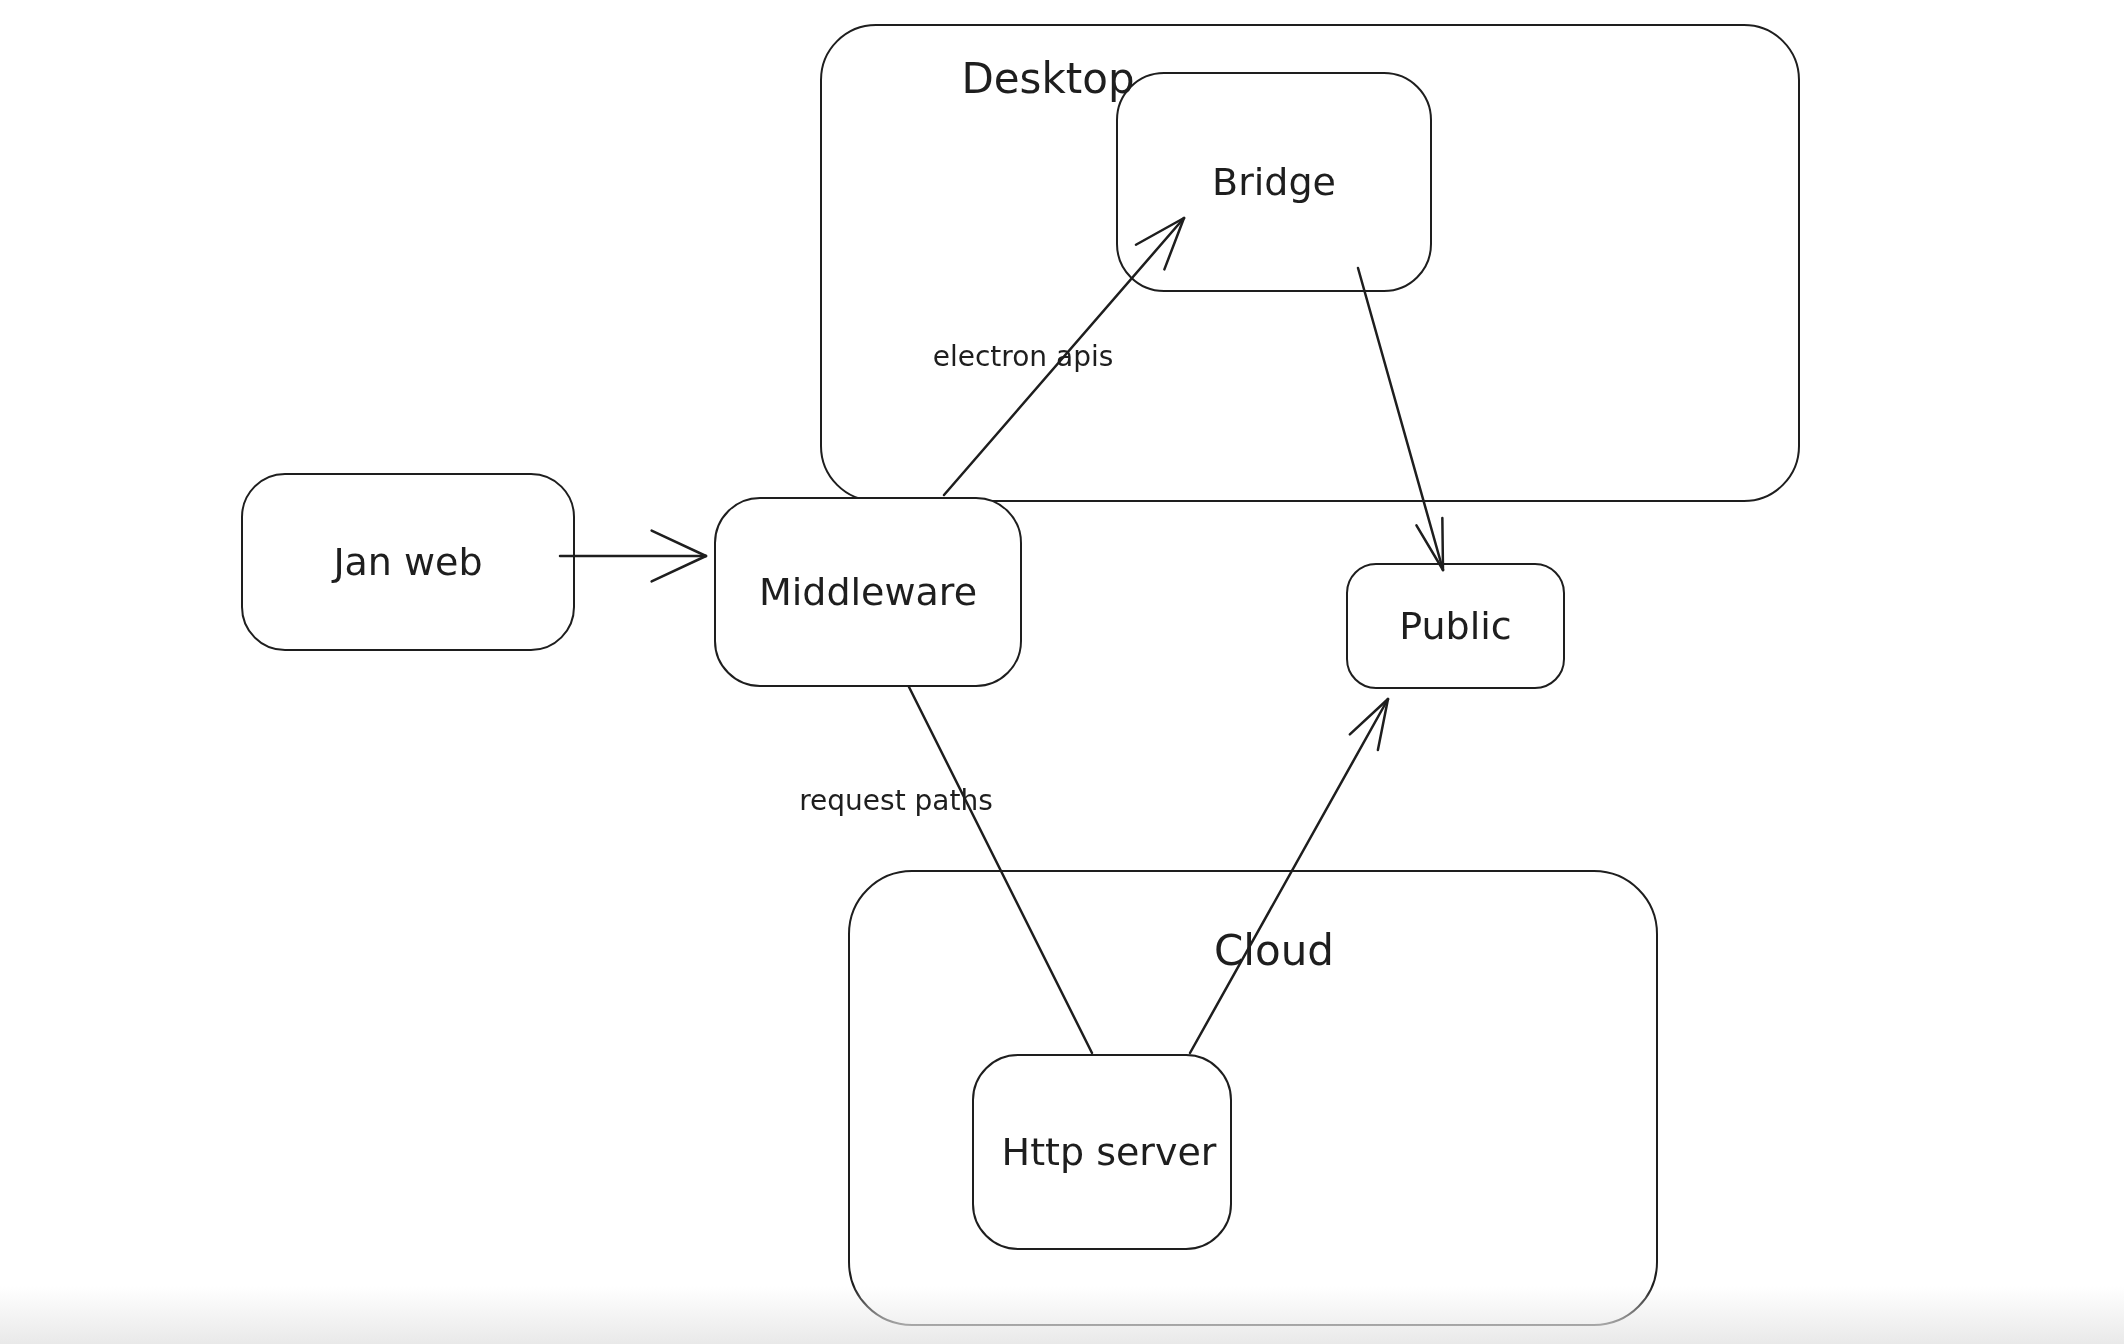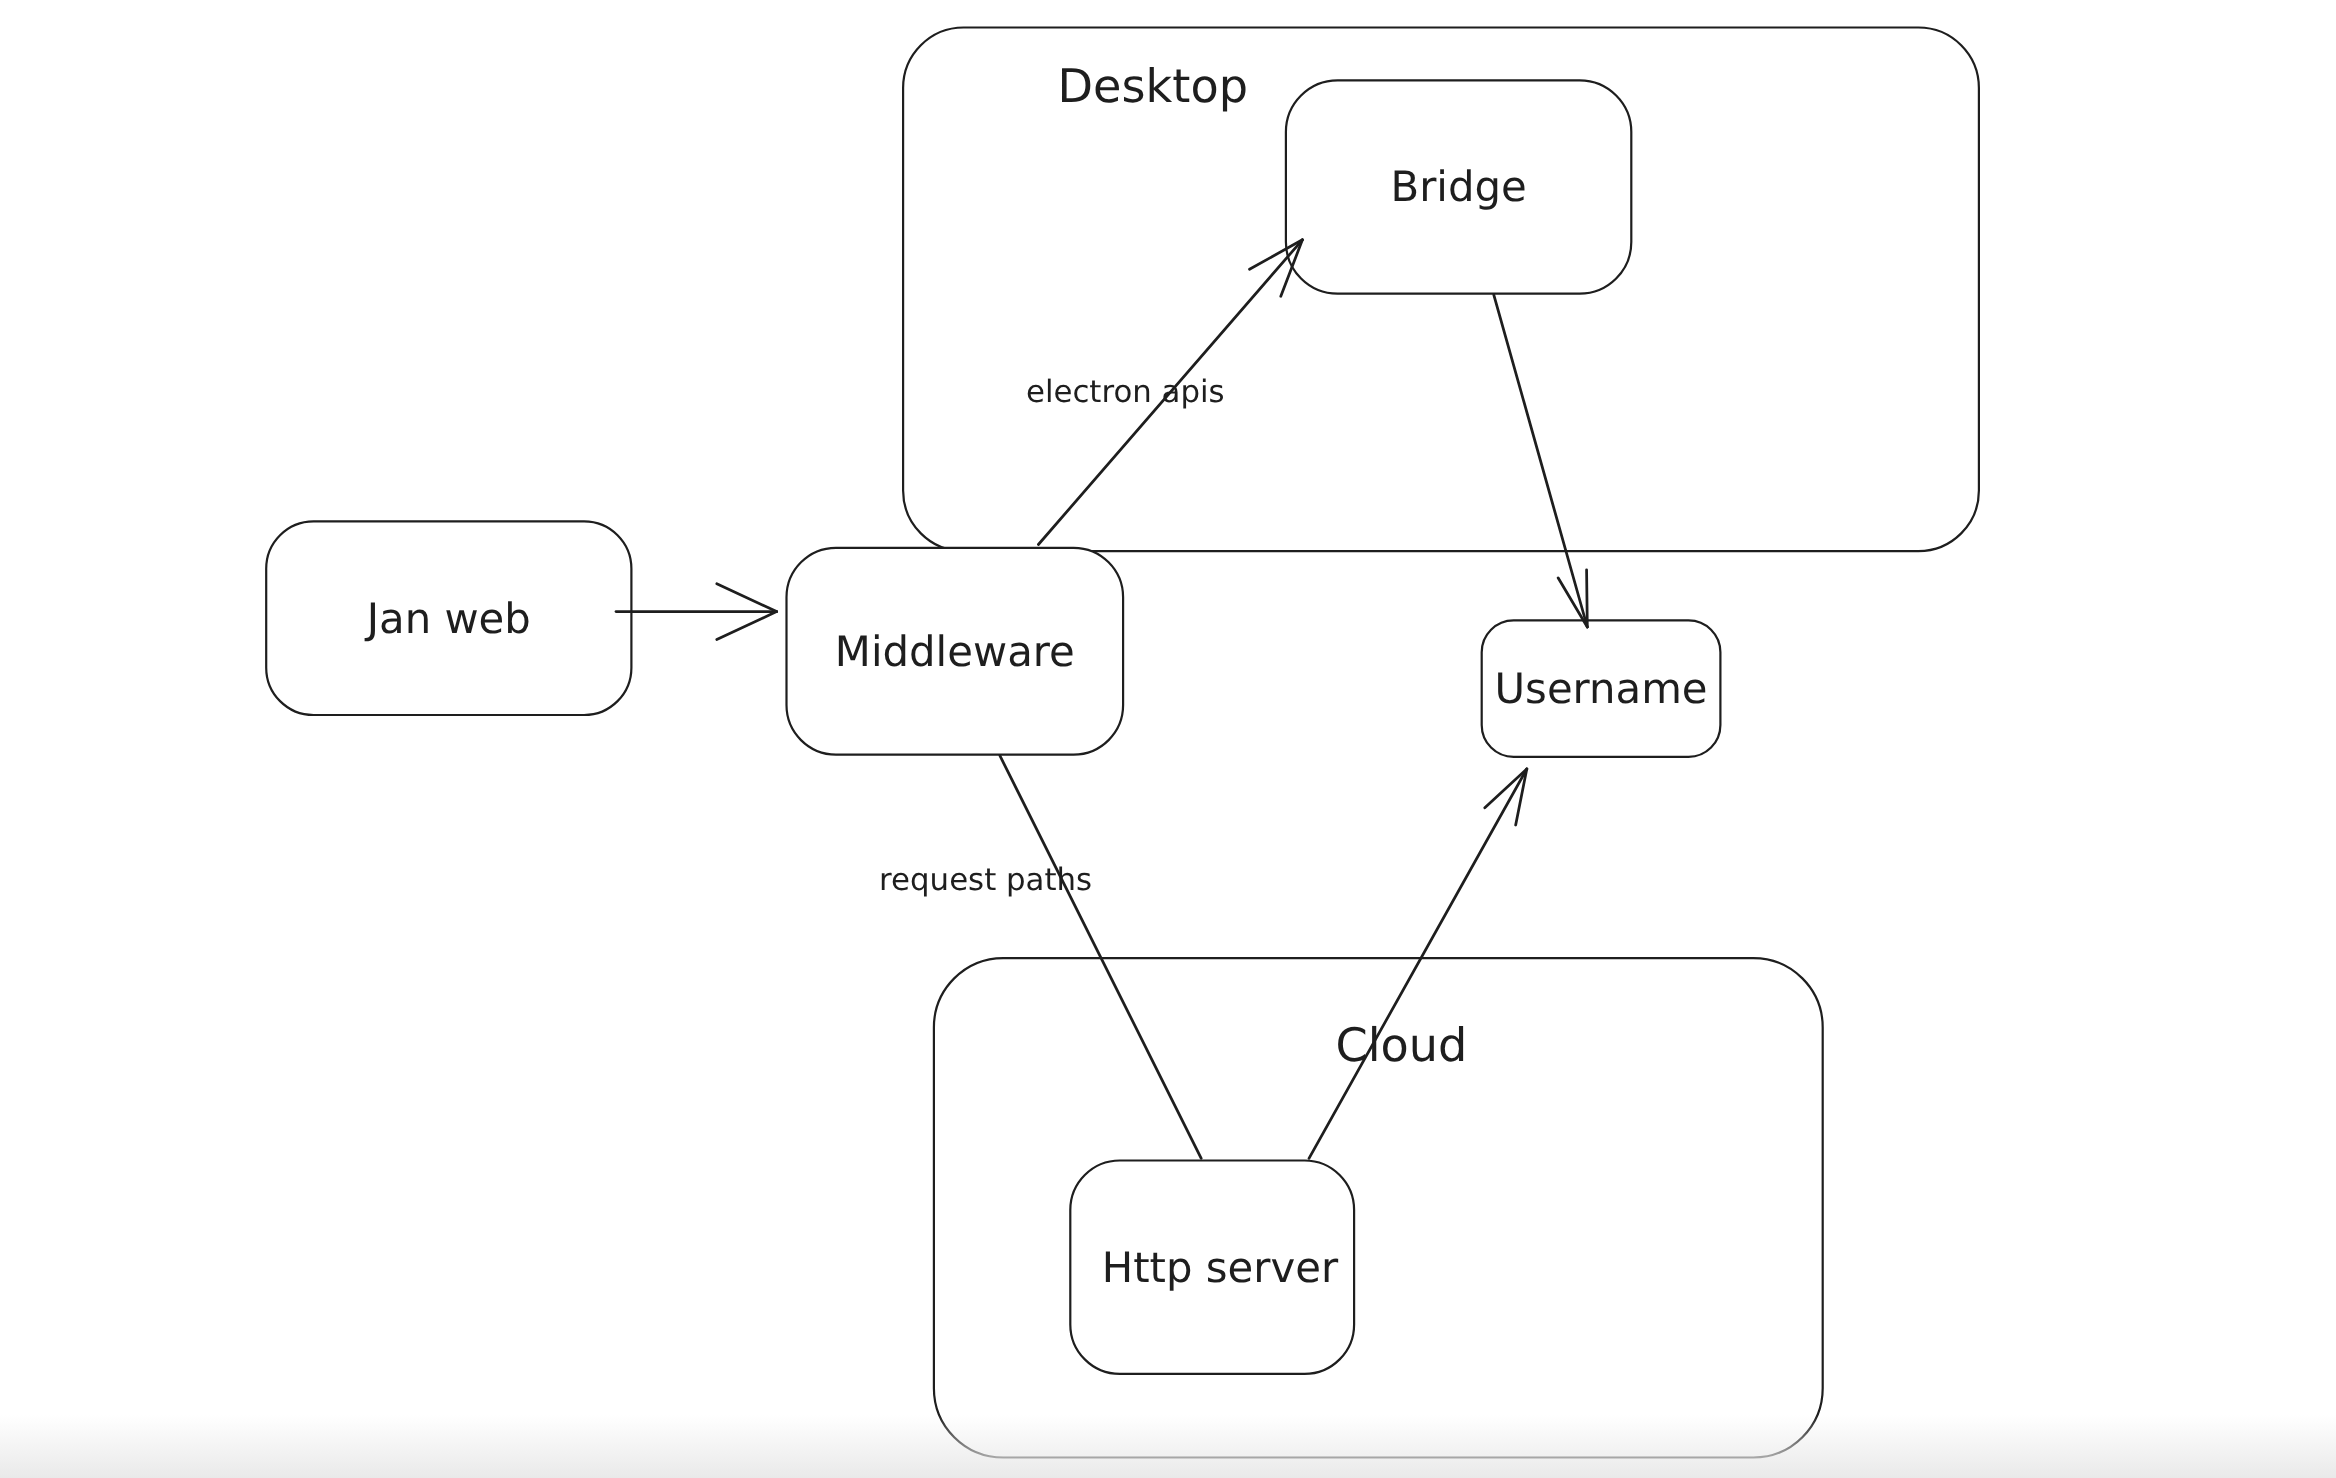--- a/index.html
+++ b/index.html
@@ -41,22 +41,22 @@
 </head>
 <body>
 
 <div class="stage">
 
   <div class="container-box" style="left: 820px; top: 24px; width: 980px; height: 478px; border-radius: 56px;"></div>
   <div class="container-box" style="left: 848px; top: 870px; width: 810px; height: 456px; border-radius: 64px;"></div>
 
   <div class="node" style="left: 241px; top: 473px; width: 334px; height: 178px; border-radius: 44px;">Jan web</div>
   <div class="node" style="left: 714px; top: 497px; width: 308px; height: 190px; border-radius: 46px;">Middleware</div>
-  <div class="node" style="left: 1168px; top: 72px; width: 316px; height: 196px; border-radius: 48px;">Bridge</div>
-  <div class="node" style="left: 1346px; top: 563px; width: 219px; height: 126px; border-radius: 30px;">Username</div>
+  <div class="node" style="left: 1116px; top: 72px; width: 316px; height: 220px; border-radius: 48px;">Bridge</div>
+  <div class="node" style="left: 1346px; top: 563px; width: 219px; height: 126px; border-radius: 30px;">Public</div>
   <div class="node" style="left: 972px; top: 1054px; width: 260px; height: 196px; border-radius: 46px; padding-left: 14px;">Http server</div>
 
   <svg id="edges-svg" viewBox="0 0 2124 1344">
       <g>
         <polyline points="560,556 706,556"></polyline>
         <line x1="706" y1="556" x2="651.621532777801" y2="581.3570957044419"></line>
         <line x1="706" y1="556" x2="651.621532777801" y2="530.6429042955581"></line>
       </g>
       <g>
         <polyline points="944,495 1184,218"></polyline>

